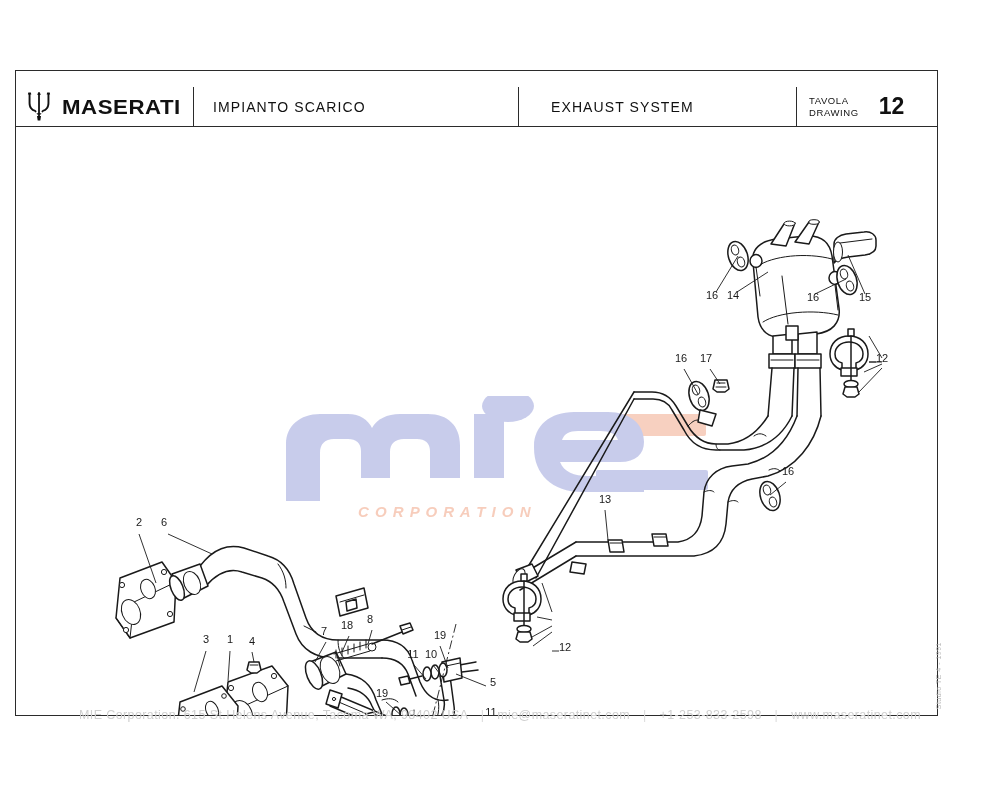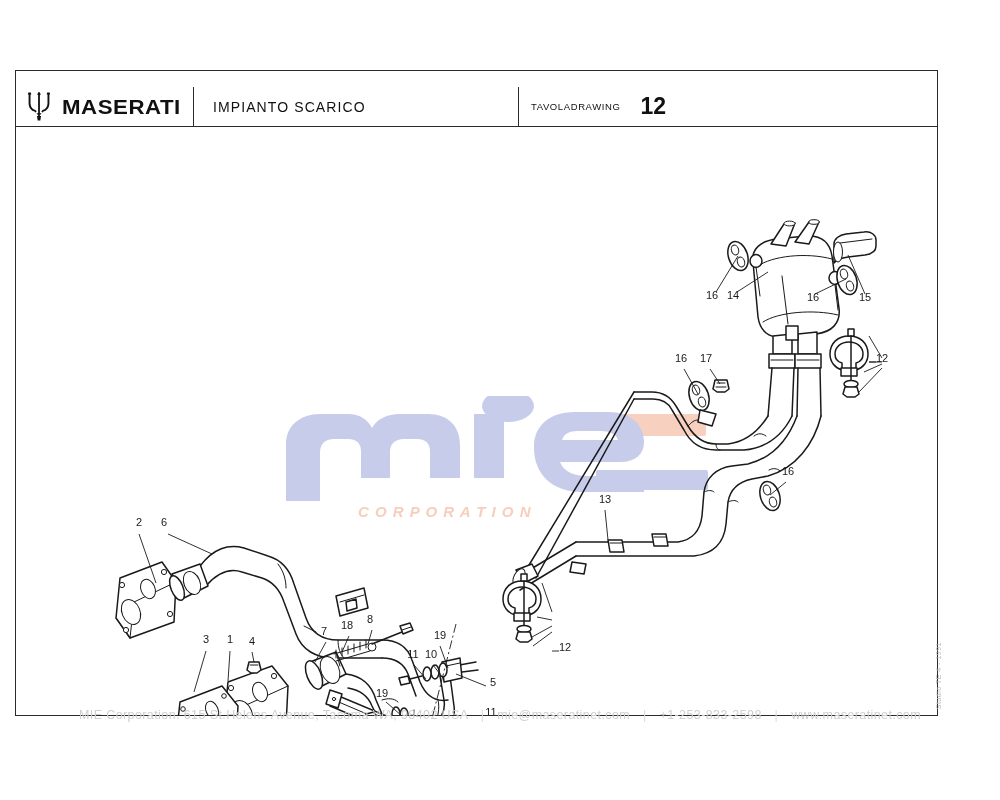--- a/index.html
+++ b/index.html
@@ -76,21 +76,21 @@
     letter-spacing: 1.1px;
     color: #111;
   }
   #tb-drawing {
     flex: 1;
     padding-left: 12px;
     gap: 20px;
   }
   #tb-drawing-labels {
     display: flex;
-    flex-direction: row;
+    flex-direction: column;
     line-height: 1.22;
   }
   #tb-drawing-labels span {
     font-size: 9.5px;
     letter-spacing: 0.6px;
     color: #111;
   }
   #tb-drawing-number {
     font-size: 23px;
     font-weight: 700;
@@ -175,20 +175,23 @@
           <path d="M10.6 21.2h4.8l-0.5 1.2h-3.8z"></path>
         </g>
       </svg>
       <span id="brand-wordmark">MASERATI</span>
     </div>
 
     <div class="tb-cell" id="tb-title-it">
       <span class="tb-caption">IMPIANTO SCARICO</span>
     </div>
 
+    <div class="tb-cell" id="tb-title-en">
+      <span class="tb-caption">EXHAUST SYSTEM</span>
+    </div>
 
     <div class="tb-cell" id="tb-drawing">
       <div id="tb-drawing-labels">
         <span>TAVOLA</span>
         <span>DRAWING</span>
       </div>
       <span id="tb-drawing-number">12</span>
     </div>
   </div>
 

